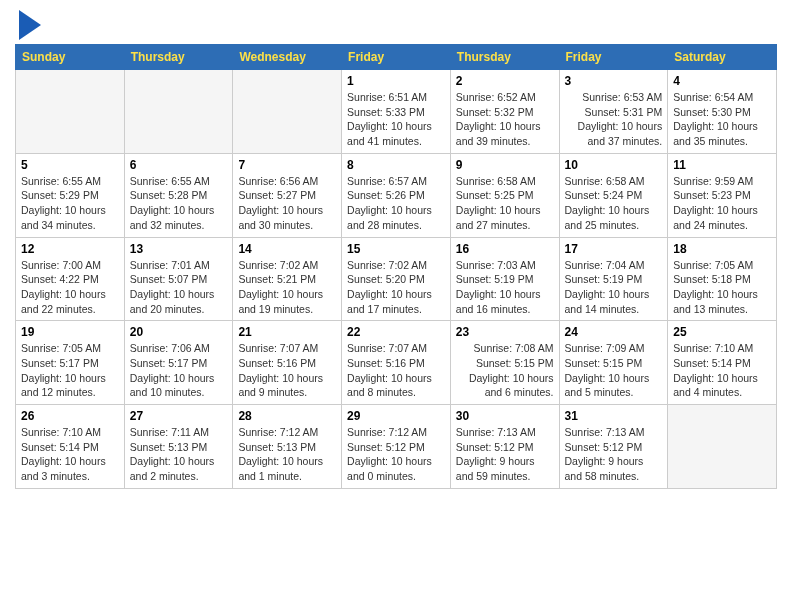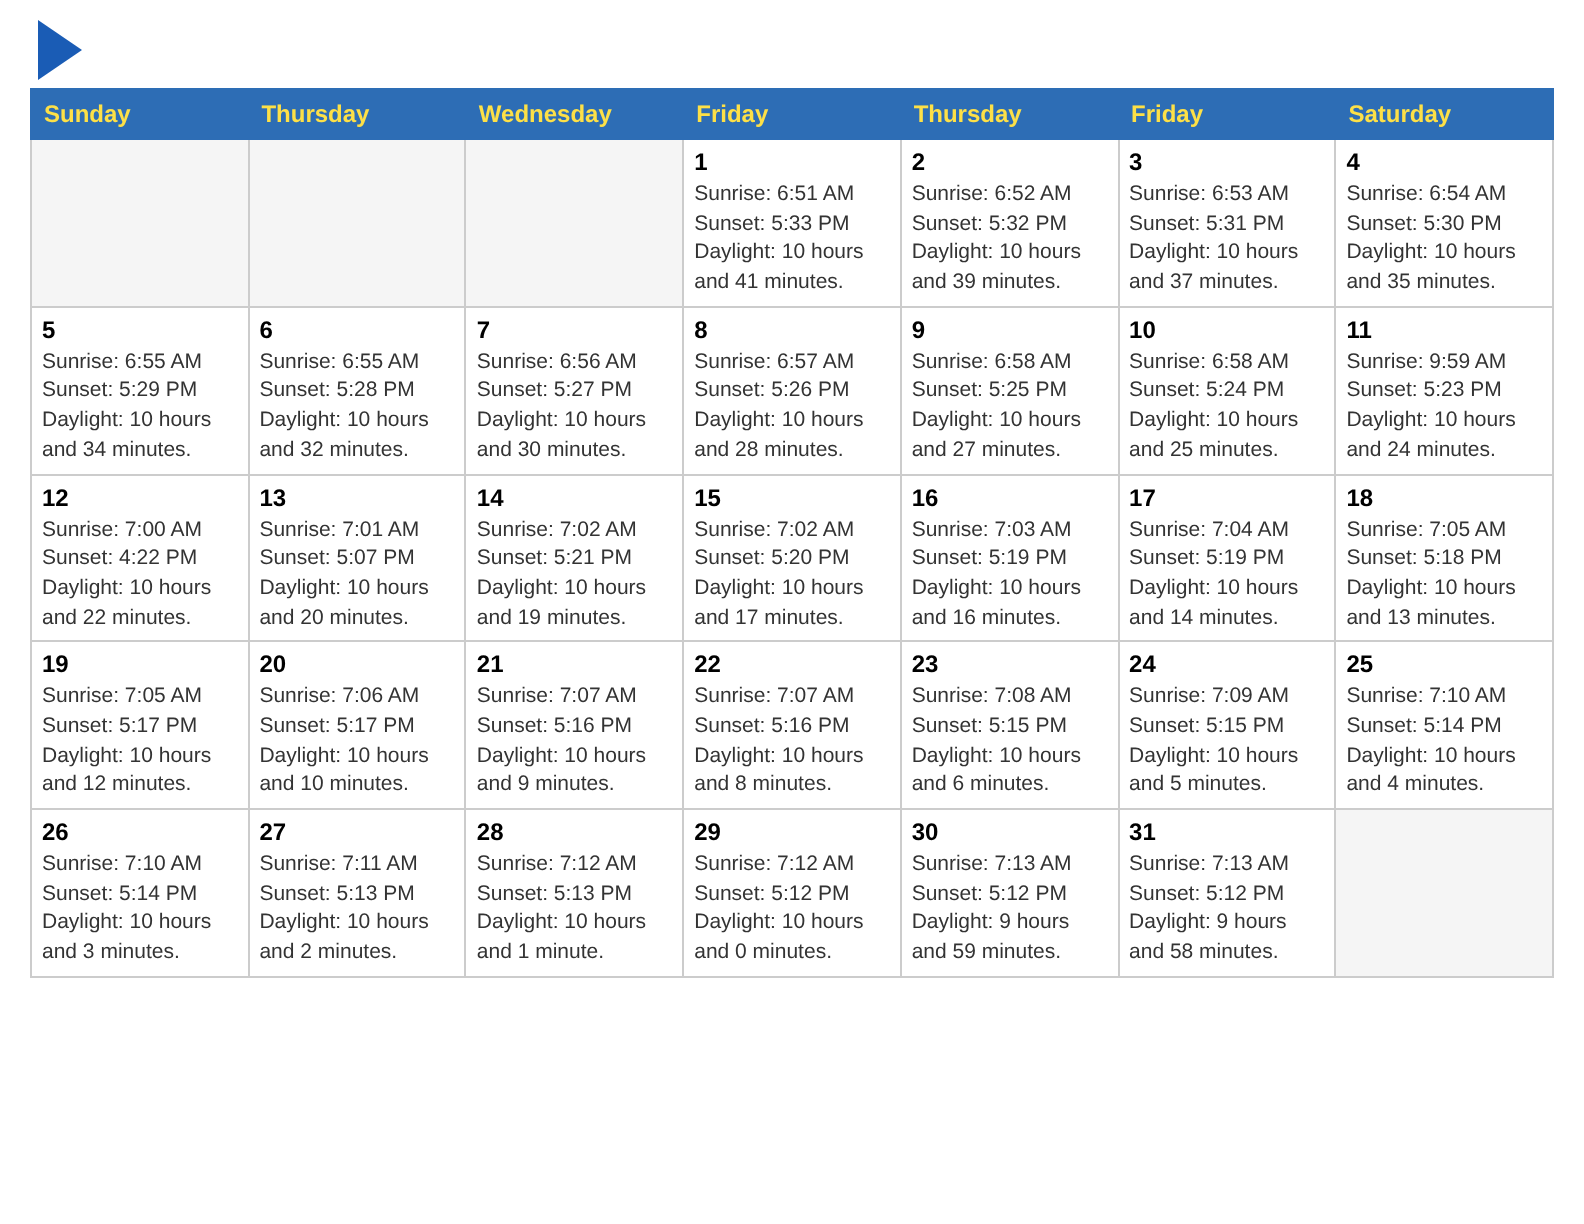--- a/index.html
+++ b/index.html
@@ -121,21 +121,21 @@
         </td>
         <td>
           <span class="day-num">2</span>
           <div class="day-info" style="white-space: pre-line;">Sunrise: 6:52 AM
 Sunset: 5:32 PM
 Daylight: 10 hours
 and 39 minutes.</div>
         </td>
         <td>
           <span class="day-num">3</span>
-          <div class="day-info" style="white-space: pre-line;">Sunrise: 6:53 AM
+          <div class="day-info" style="white-space: pre-line; text-align: right;">Sunrise: 6:53 AM
 Sunset: 5:31 PM
 Daylight: 10 hours
 and 37 minutes.</div>
         </td>
         <td>
           <span class="day-num">4</span>
           <div class="day-info" style="white-space: pre-line;">Sunrise: 6:54 AM
 Sunset: 5:30 PM
 Daylight: 10 hours
 and 35 minutes.</div>
@@ -267,21 +267,21 @@
         </td>
         <td>
           <span class="day-num">22</span>
           <div class="day-info" style="white-space: pre-line;">Sunrise: 7:07 AM
 Sunset: 5:16 PM
 Daylight: 10 hours
 and 8 minutes.</div>
         </td>
         <td>
           <span class="day-num">23</span>
-          <div class="day-info" style="white-space: pre-line;">Sunrise: 7:08 AM
+          <div class="day-info" style="white-space: pre-line; text-align: right;">Sunrise: 7:08 AM
 Sunset: 5:15 PM
 Daylight: 10 hours
 and 6 minutes.</div>
         </td>
         <td>
           <span class="day-num">24</span>
           <div class="day-info" style="white-space: pre-line;">Sunrise: 7:09 AM
 Sunset: 5:15 PM
 Daylight: 10 hours
 and 5 minutes.</div>

